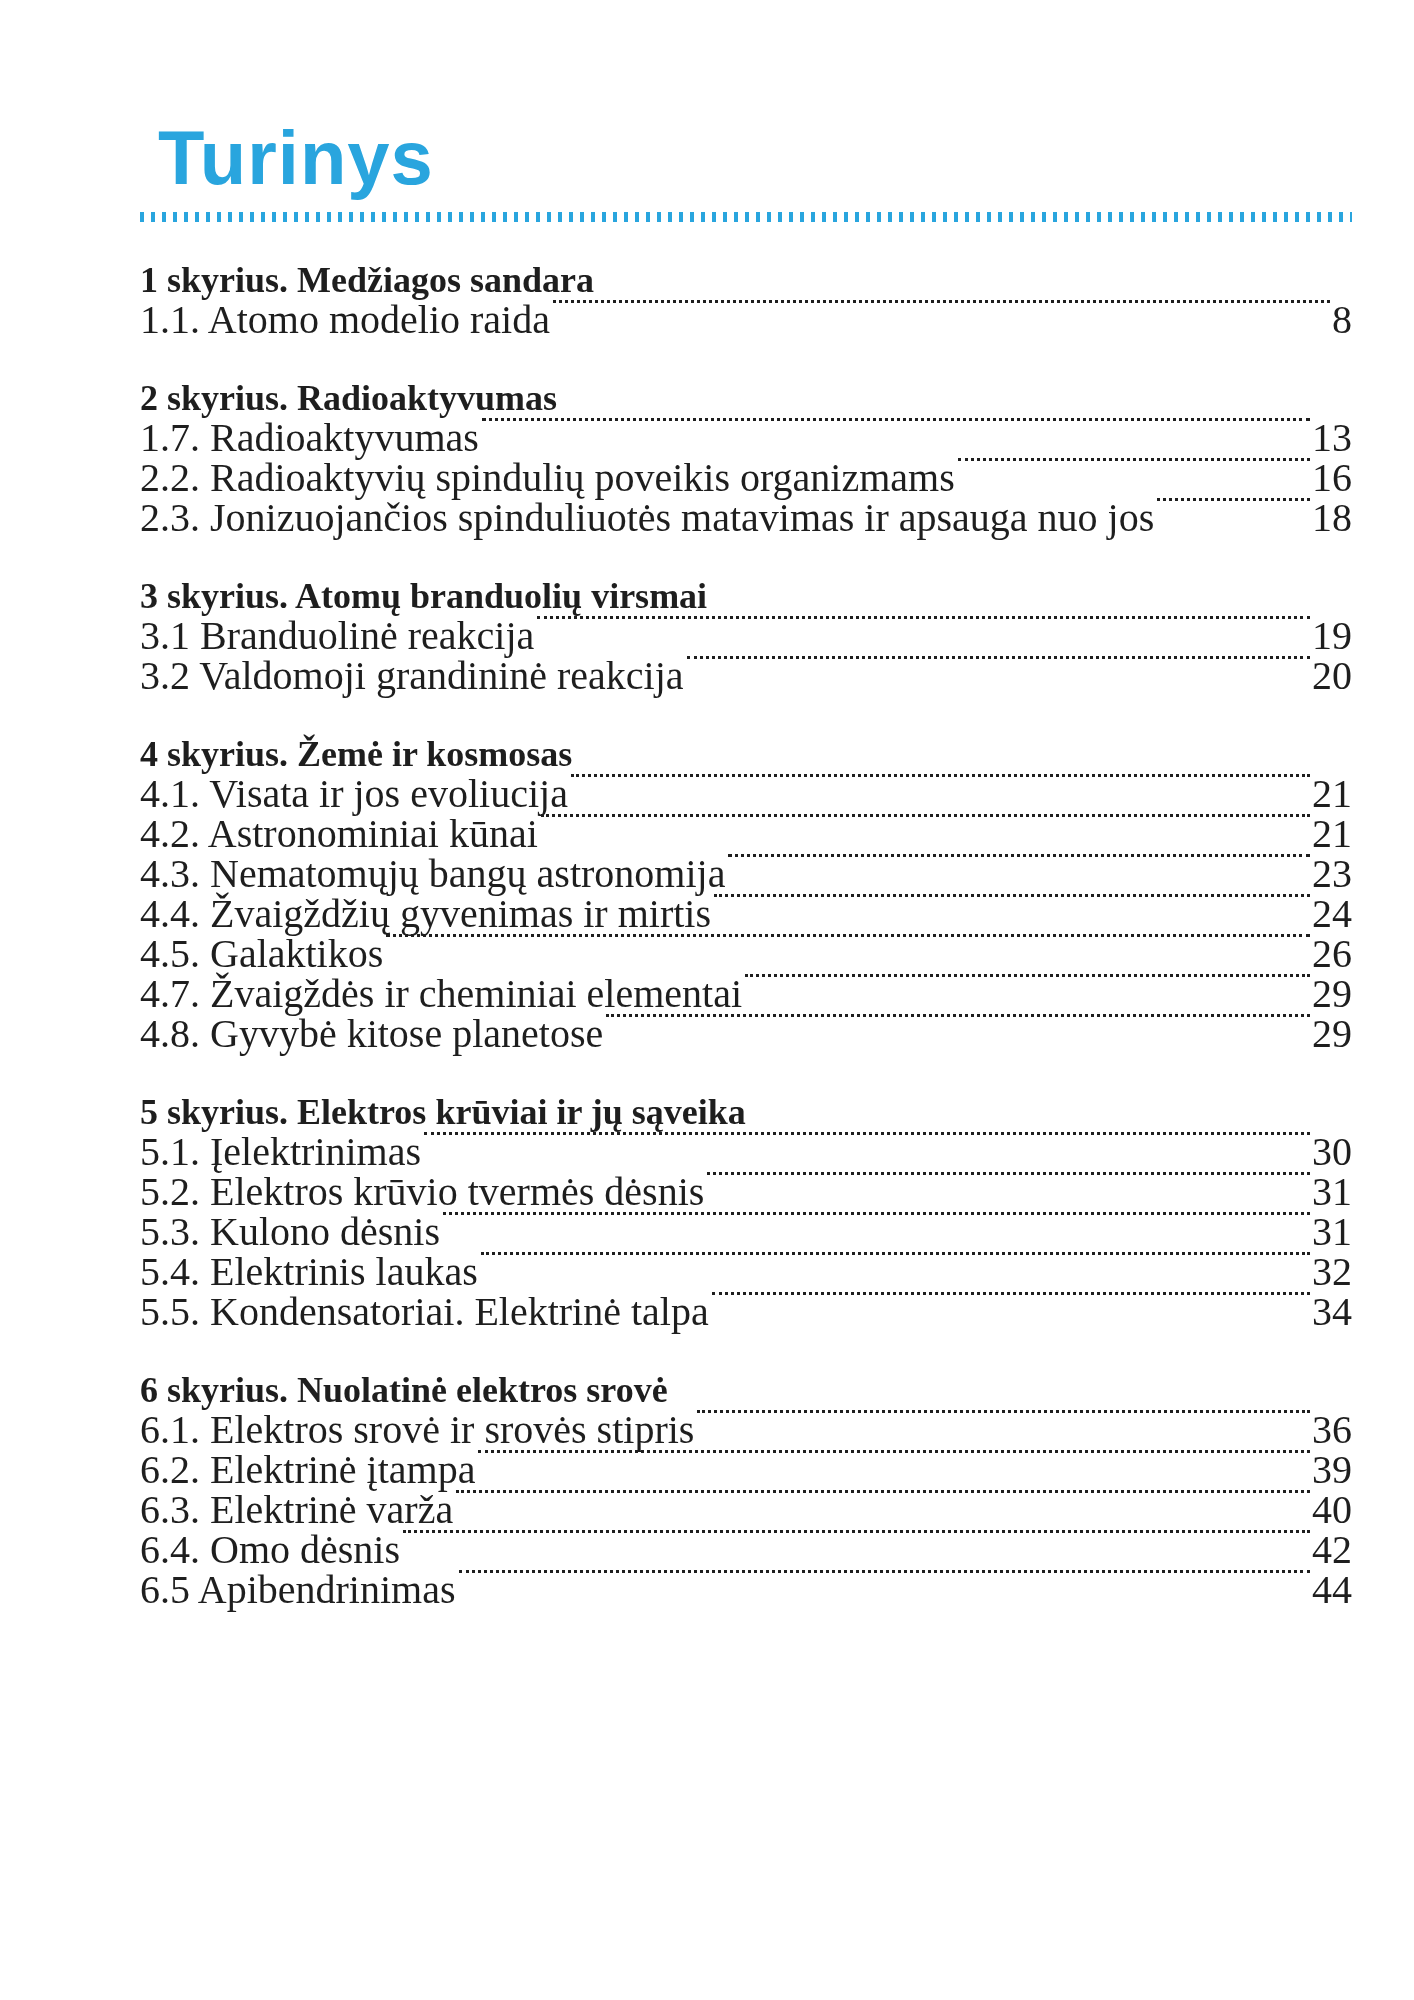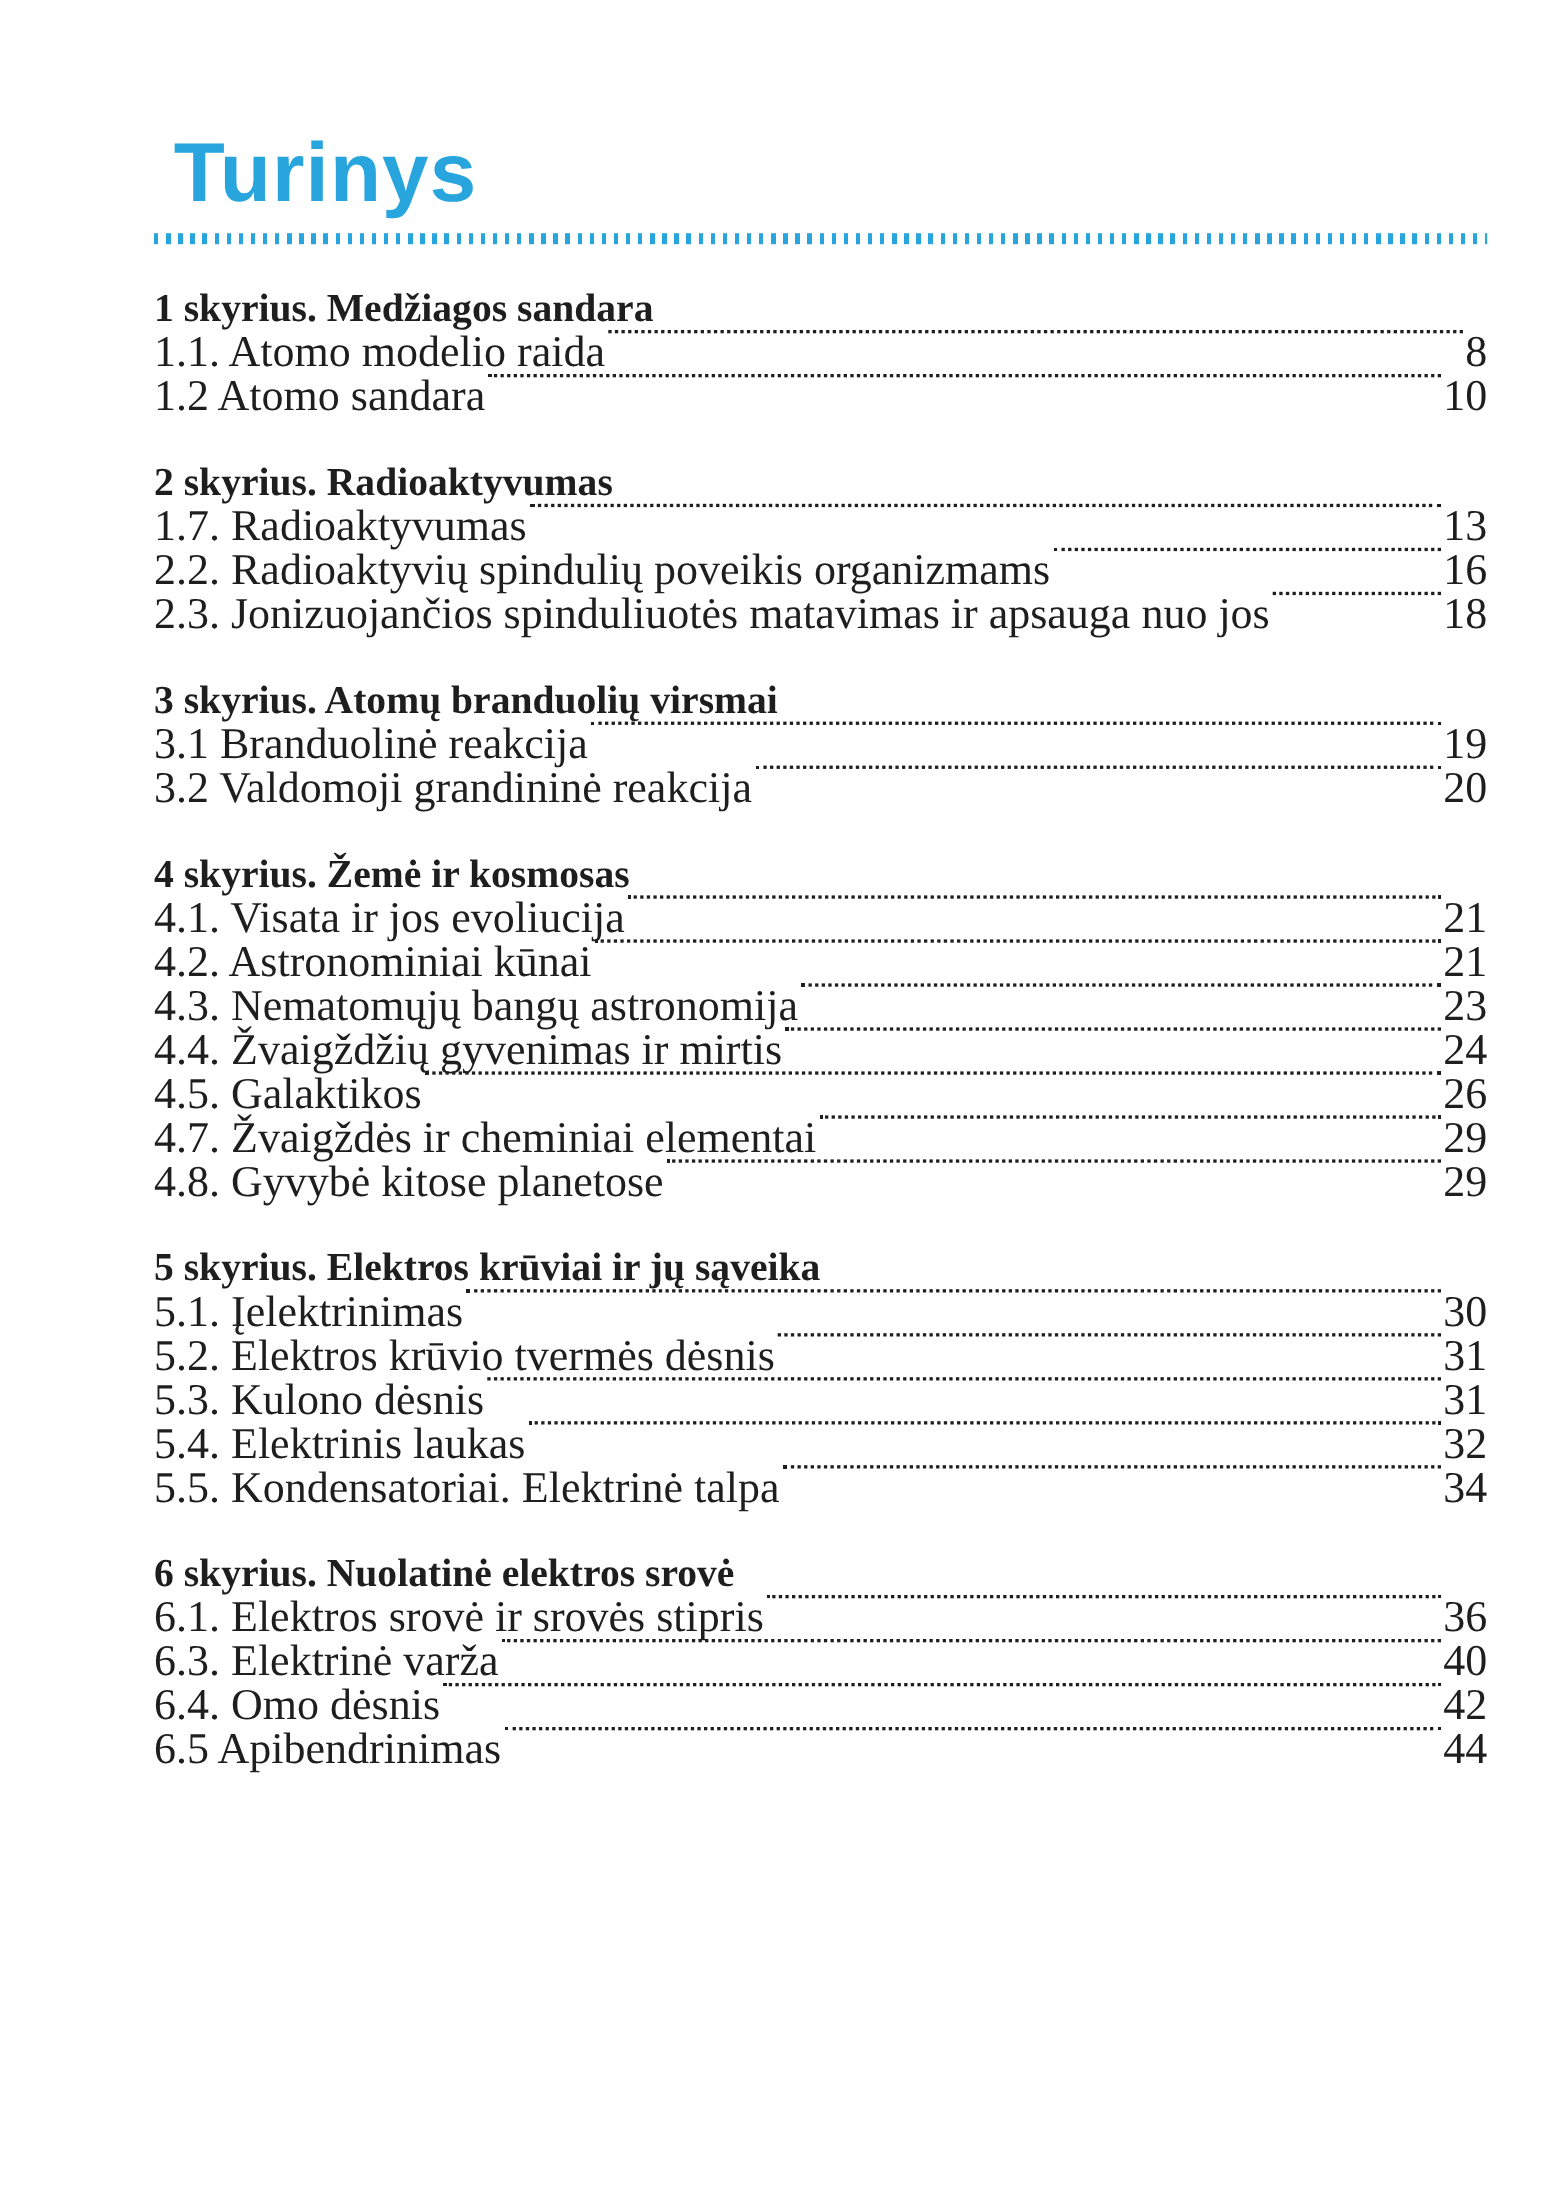--- a/index.html
+++ b/index.html
@@ -67,25 +67,20 @@
   <h1 class="title">Turinys</h1>
   <div class="dotted-rule"></div>
   <div class="toc" id="toc">
       <section class="toc-section">
         <h2 class="toc-heading">1 skyrius. Medžiagos sandara</h2>
         <div class="toc-row">
           <span class="label">1.1. Atomo modelio raida</span>
           <span class="leader"></span>
           <span class="page-num">8</span>
         </div>
-        <div class="toc-row">
-          <span class="label">1.2 Atomo sandara</span>
-          <span class="leader"></span>
-          <span class="page-num">10</span>
-        </div>
       </section>
       <section class="toc-section">
         <h2 class="toc-heading">2 skyrius. Radioaktyvumas</h2>
         <div class="toc-row">
           <span class="label">1.7. Radioaktyvumas</span>
           <span class="leader"></span>
           <span class="page-num">13</span>
         </div>
         <div class="toc-row">
           <span class="label">2.2. Radioaktyvių spindulių poveikis organizmams</span>
@@ -176,20 +171,25 @@
           <span class="leader"></span>
           <span class="page-num">34</span>
         </div>
       </section>
       <section class="toc-section">
         <h2 class="toc-heading">6 skyrius. Nuolatinė elektros srovė</h2>
         <div class="toc-row">
           <span class="label">6.1. Elektros srovė ir srovės stipris</span>
           <span class="leader"></span>
           <span class="page-num">36</span>
+        </div>
+        <div class="toc-row">
+          <span class="label">6.2. Elektrinė įtampa</span>
+          <span class="leader"></span>
+          <span class="page-num">39</span>
         </div>
         <div class="toc-row">
           <span class="label">6.3. Elektrinė varža</span>
           <span class="leader"></span>
           <span class="page-num">40</span>
         </div>
         <div class="toc-row">
           <span class="label">6.4. Omo dėsnis</span>
           <span class="leader"></span>
           <span class="page-num">42</span>

